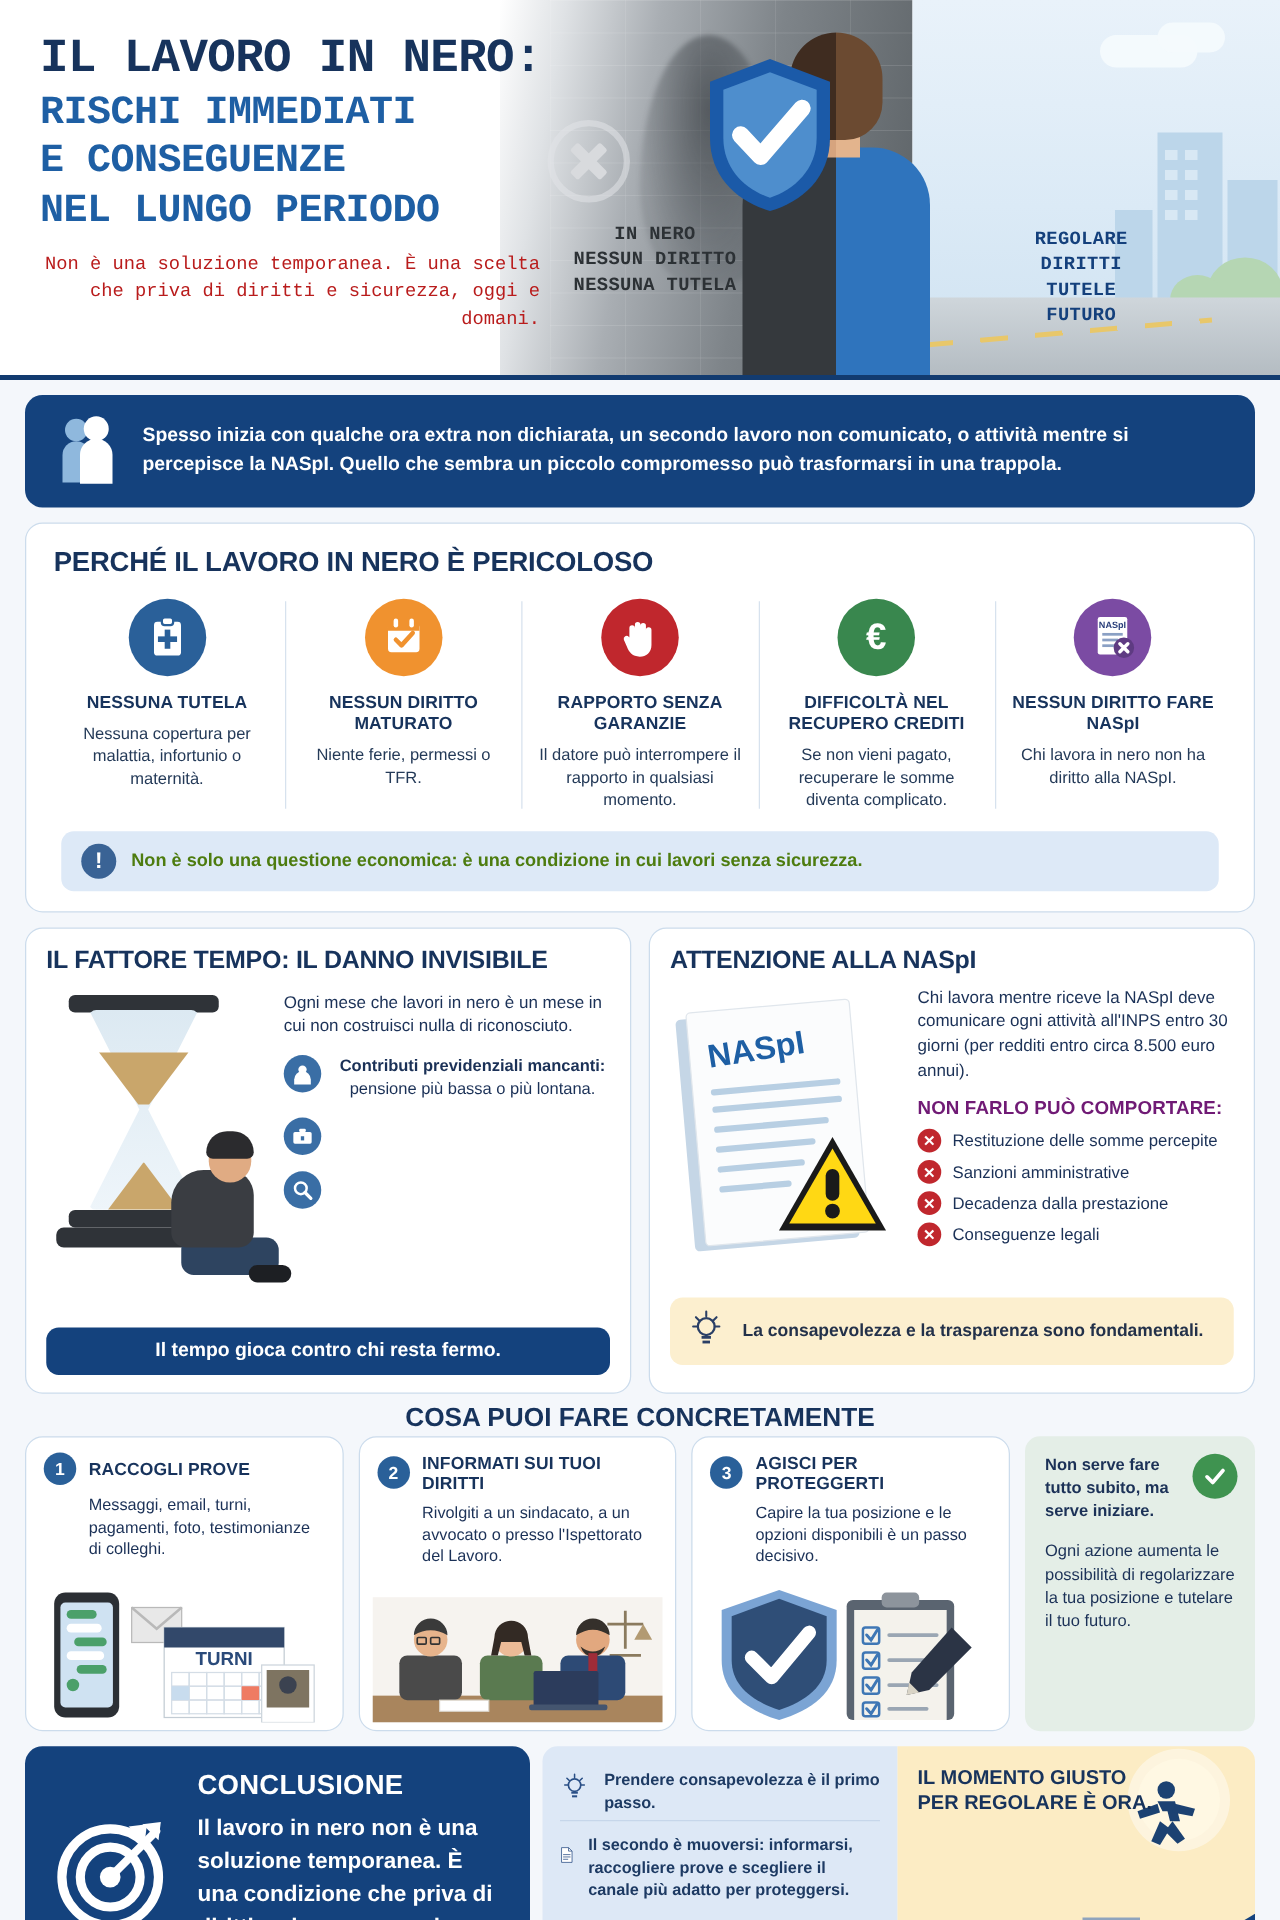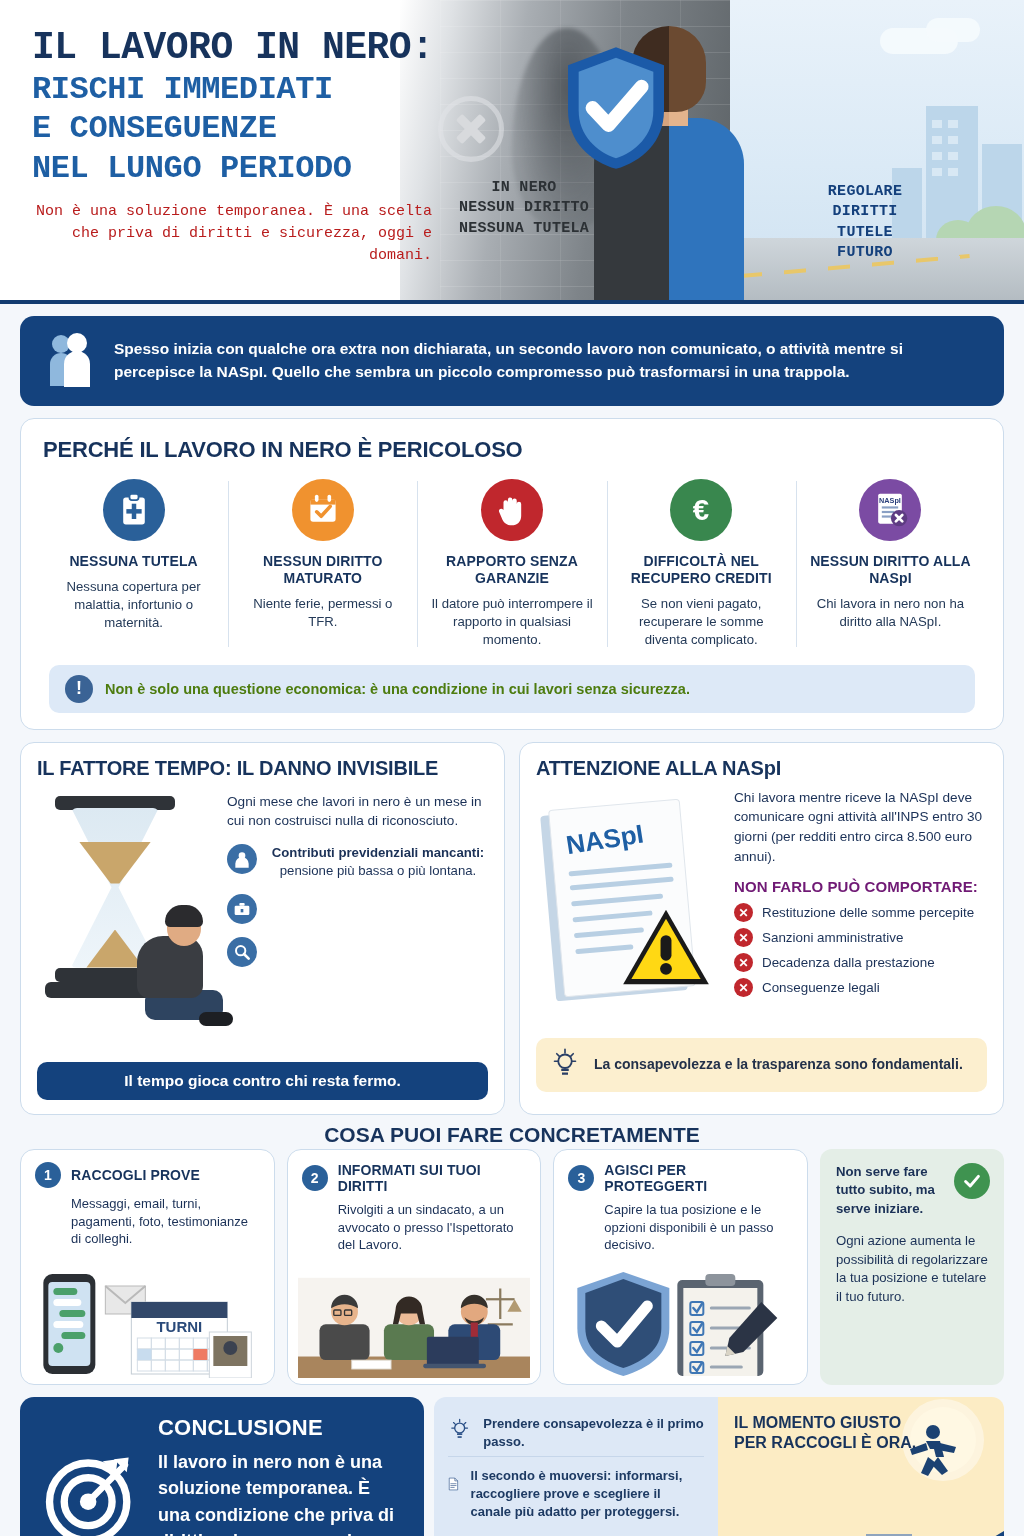--- a/index.html
+++ b/index.html
@@ -387,21 +387,21 @@
           <svg viewBox="0 0 44 44" width="40" height="40">
             <rect x="9" y="4" width="26" height="33" rx="2" fill="#fff"></rect>
             <text x="22" y="14" font-family="Liberation Sans, sans-serif" font-size="8" font-weight="bold" fill="#2a3f7a" text-anchor="middle">NASpI</text>
             <rect x="13" y="18" width="18" height="2.4" fill="#8aa0c4"></rect>
             <rect x="13" y="23" width="14" height="2.4" fill="#8aa0c4"></rect>
             <rect x="13" y="28" width="16" height="2.4" fill="#8aa0c4"></rect>
             <circle cx="32" cy="31" r="9" fill="#5e3b82"></circle>
             <path d="M28.5 27.5 L35.5 34.5 M35.5 27.5 L28.5 34.5" stroke="#fff" stroke-width="3" stroke-linecap="round"></path>
           </svg>
         </div>
-        <div class="p-title">NESSUN DIRITTO ALLA NASpI</div>
+        <div class="p-title">NESSUN DIRITTO FARE NASpI</div>
         <div class="p-desc">Chi lavora in nero non ha diritto alla NASpI.</div>
       </div>
     </div>
 
     <div class="note">
       <div class="excl">!</div>
       <span>Non è solo una questione economica: è una condizione in cui lavori senza sicurezza.</span>
     </div>
   </div>
 
@@ -706,21 +706,21 @@
           </g>
         </svg>
         <p>Il secondo è muoversi: informarsi, raccogliere prove e scegliere il canale più adatto per proteggersi.</p>
       </div>
     </div>
 
     <div class="cta">
       <div class="sun"></div>
       <h4>
         <span>IL MOMENTO GIUSTO</span><br>
-        <span>PER RACCOGLI È ORA.</span>
+        <span>PER REGOLARE È ORA.</span>
       </h4>
       <div class="hill"></div>
       <div class="stairs">
         <i style="left:0;width:46px;height:18px;"></i>
         <i style="left:44px;width:46px;height:34px;"></i>
         <i style="left:88px;width:46px;height:50px;"></i>
         <i style="left:132px;width:46px;height:66px;"></i>
       </div>
       <svg class="runner" viewBox="0 0 54 62">
         <circle cx="27" cy="9" r="7" fill="#1c4272"></circle>

